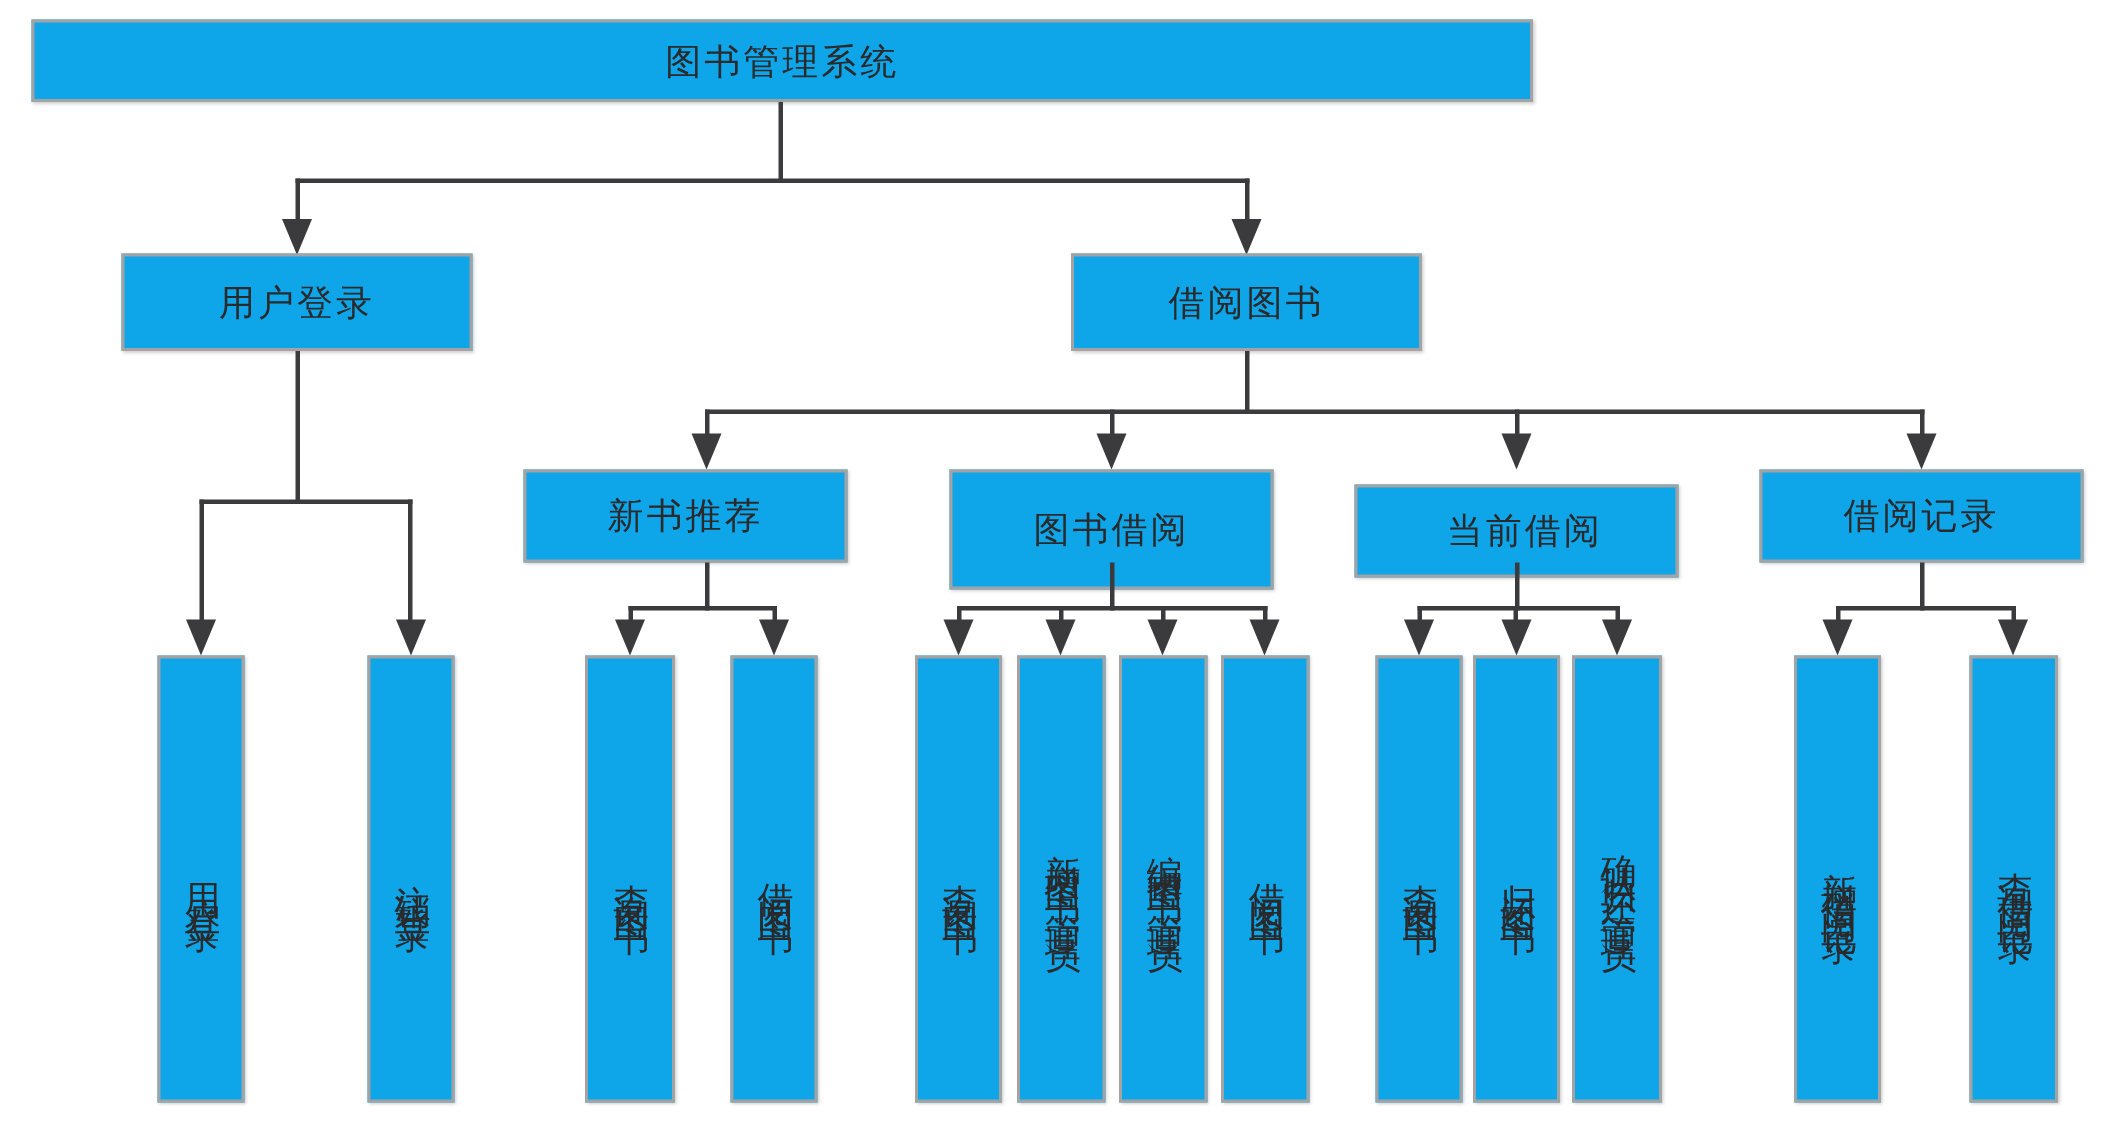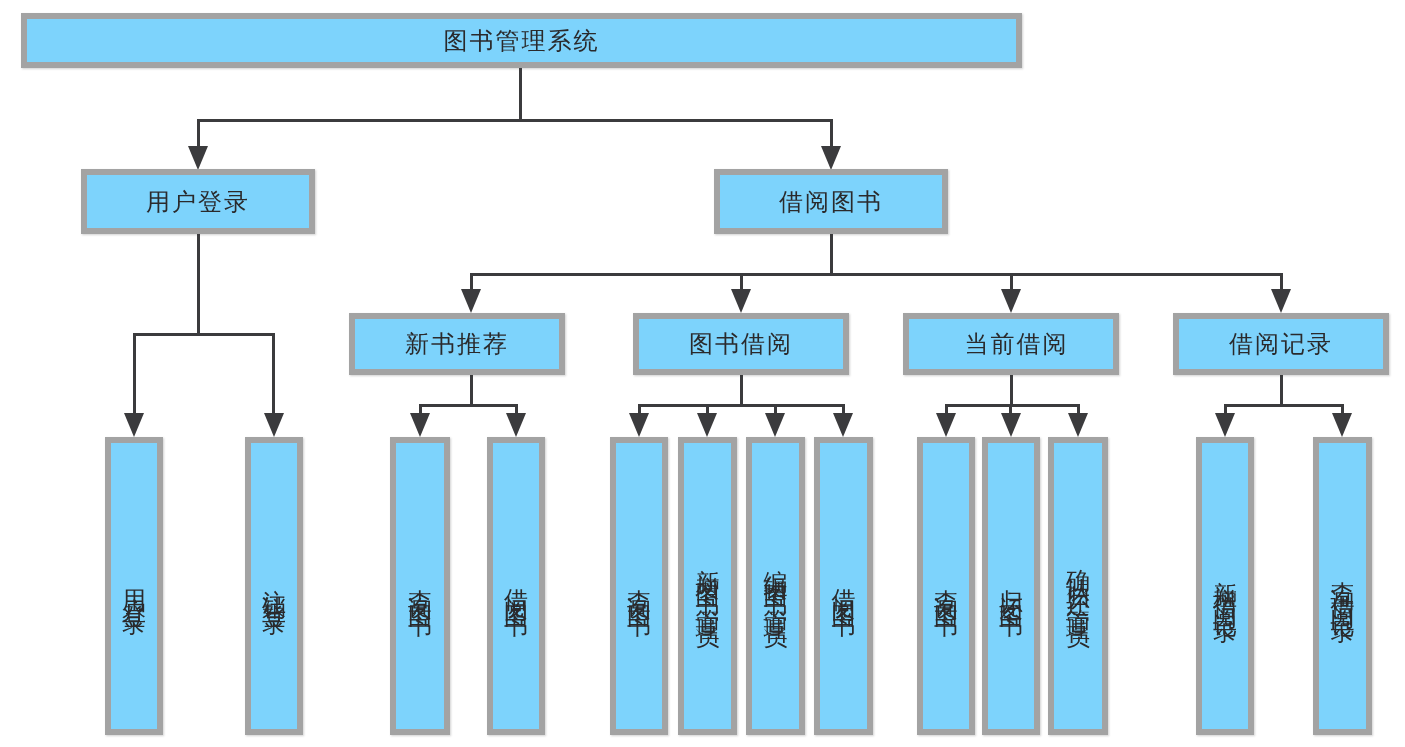--- a/index.html
+++ b/index.html
@@ -6,22 +6,22 @@
   .stage{
     position:relative;
     width:1405px;height:747px;
     background:#ffffff;
     font-family:"Liberation Sans","DejaVu Sans",sans-serif;
     overflow:hidden;
   }
   .box{
     position:absolute;
     box-sizing:border-box;
-    background:#7dd3fc;
-    border:6px solid #a3a3a3;
+    background:#0ea5e9;
+    border:2px solid #a3a3a3;
     color:#2a2a2c;
     display:flex;
     align-items:center;
     justify-content:center;
     box-shadow:1px 1px 2px rgba(70,70,70,0.25);
   }
   .hbox{
     font-size:24px;
     letter-spacing:2px;
     white-space:nowrap;
@@ -83,22 +83,22 @@
   <div class="line" style="left:470px;top:273px;width:3px;height:20px;"></div>
   <div class="line" style="left:740px;top:273px;width:3px;height:20px;"></div>
   <div class="line" style="left:1010px;top:273px;width:3px;height:20px;"></div>
   <div class="line" style="left:1280px;top:273px;width:3px;height:20px;"></div>
   <div class="arrow" style="left:461px;top:289px;"></div>
   <div class="arrow" style="left:731px;top:289px;"></div>
   <div class="arrow" style="left:1001px;top:289px;"></div>
   <div class="arrow" style="left:1271px;top:289px;"></div>
 
   <div class="box hbox" style="left:349px;top:313px;width:216px;height:62px;">新书推荐</div>
-  <div class="box hbox" style="left:633px;top:313px;width:216px;height:62px;">图书借阅</div>
-  <div class="box hbox" style="left:903px;top:313px;width:216px;height:62px;padding-left:11px;">当前借阅</div>
+  <div class="box hbox" style="left:633px;top:313px;width:216px;height:80px;">图书借阅</div>
+  <div class="box hbox" style="left:903px;top:323px;width:216px;height:62px;padding-left:11px;">当前借阅</div>
   <div class="box hbox" style="left:1173px;top:313px;width:216px;height:62px;">借阅记录</div>
 
   <div class="line" style="left:470px;top:375px;width:3px;height:32px;"></div>
   <div class="line" style="left:419px;top:404px;width:99px;height:3px;"></div>
   <div class="line" style="left:419px;top:404px;width:3px;height:14px;"></div>
   <div class="line" style="left:515px;top:404px;width:3px;height:14px;"></div>
   <div class="arrow" style="left:410px;top:413px;"></div>
   <div class="arrow" style="left:506px;top:413px;"></div>
 
   <div class="line" style="left:740px;top:375px;width:3px;height:32px;"></div>

